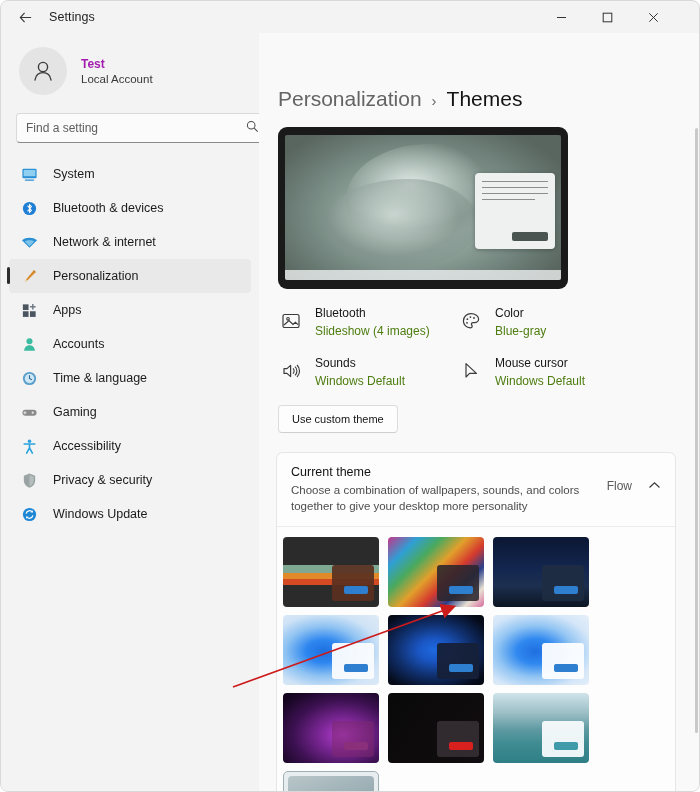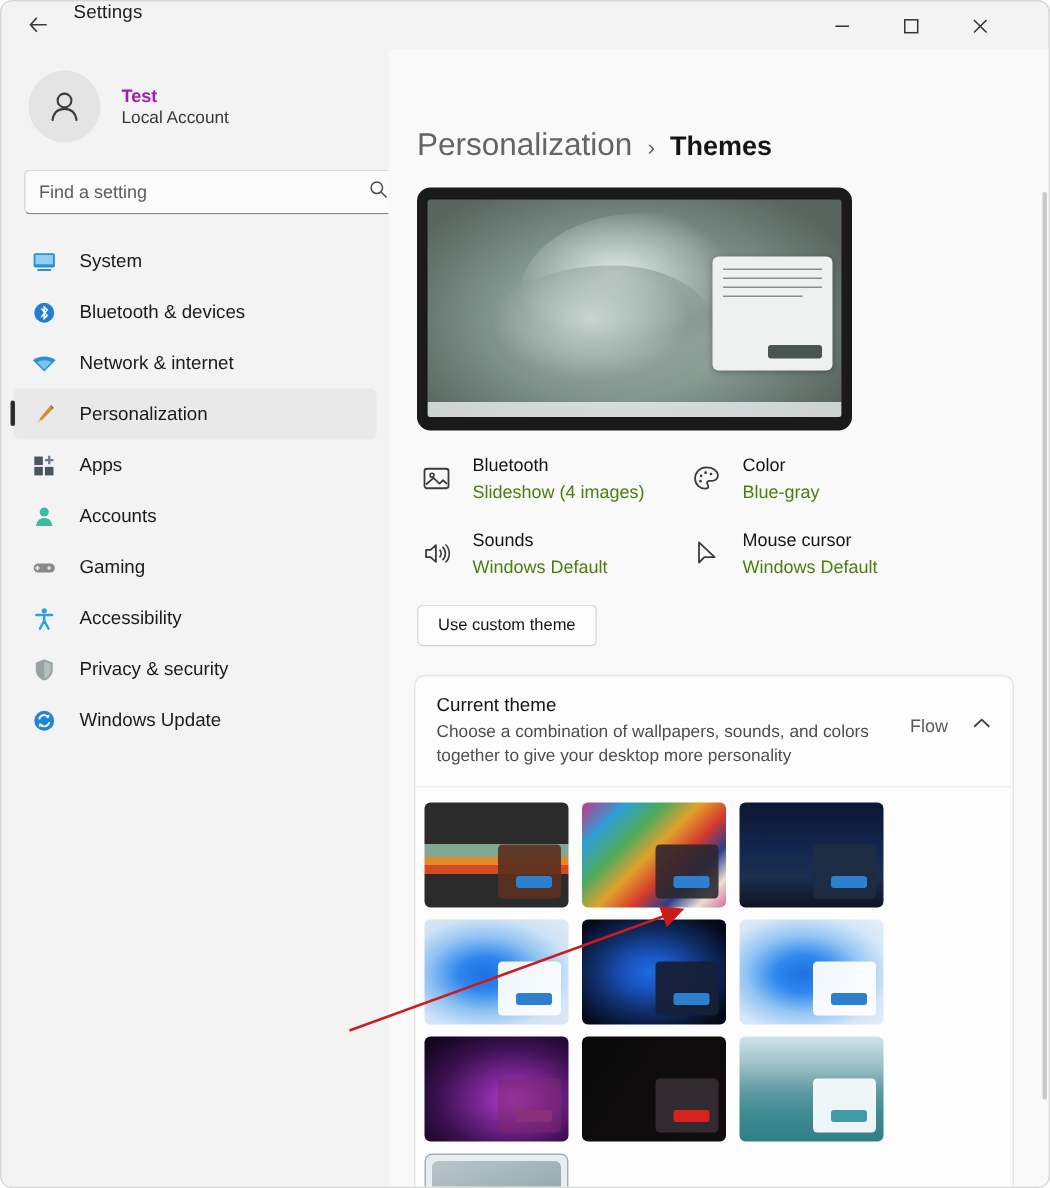--- a/index.html
+++ b/index.html
@@ -15,21 +15,21 @@
     background: #f3f3f3;
     border: 1px solid #d8d8d8;
     border-radius: 8px;
     overflow: hidden;
   }
 
   
   .titlebar {
     position: absolute; top: 0; left: 0;
     width: 676px; height: 32px;
-    display: flex; 
+    display: flex; align-items: center;
     background: #f3f3f3;
   }
   .back-btn {
     width: 32px; height: 30px; margin-left: 8px;
     display: flex; align-items: center; justify-content: center;
     border-radius: 4px; color: #3a3a3a; font-size: 15px;
   }
   .app-title {
     margin-left: 8px; font-size: 12.5px; color: #1f1f1f;
     letter-spacing: .1px;
@@ -104,21 +104,21 @@
     width: 442px; height: 760px;
     background: #f9f9f9;
     overflow: hidden;
   }
   .breadcrumb {
     display: flex; align-items: baseline;
     padding: 18px 0 0 19px;
   }
   .bc-parent { font-size: 21px; color: #646464; }
   .bc-sep { font-size: 15px; color: #646464; margin: 0 10px; }
-  .bc-current { font-size: 18px; font-weight: bold; color: #141414; margin-top: 36px; }
+  .bc-current { font-size: 21px; font-weight: normal; color: #141414; margin-top: 36px; }
 
   
   .preview-wrap { padding: 16px 0 0 19px; }
   .monitor {
     width: 290px; height: 162px;
     background: #1a1a1a;
     border-radius: 9px;
     padding: 8px 7px 9px 7px;
     position: relative;
   }
@@ -351,20 +351,30 @@
       <div class="navitem">
         <span class="nav-ic">
           <svg width="17" height="17" viewBox="0 0 18 18">
             <circle cx="9" cy="5.6" r="3.2" fill="#3bbba0"></circle>
             <path d="M3.2 15.5 C3.8 11.4 6.2 9.8 9 9.8 C11.8 9.8 14.2 11.4 14.8 15.5 Z" fill="#3bbba0"></path>
           </svg>
         </span>
         <span class="nav-lb">Accounts</span>
       </div>
 
+      <div class="navitem">
+        <span class="nav-ic">
+          <svg width="17" height="17" viewBox="0 0 18 18">
+            <circle cx="9" cy="9" r="7" fill="#3d8fc4" opacity="0.85"></circle>
+            <circle cx="9" cy="9" r="5" fill="#cfe6f4"></circle>
+            <path d="M9 5.6 L9 9 L11.4 10.4" stroke="#2b6a94" stroke-width="1.1" fill="none"></path>
+          </svg>
+        </span>
+        <span class="nav-lb">Time &amp; language</span>
+      </div>
 
       <div class="navitem">
         <span class="nav-ic">
           <svg width="17" height="17" viewBox="0 0 18 18">
             <rect x="1.5" y="6" width="15" height="6.4" rx="3.2" fill="#8a8a8a"></rect>
             <circle cx="12.4" cy="9.2" r="1.2" fill="#e6e6e6"></circle>
             <path d="M4.2 7.6 L4.2 10.8 M2.6 9.2 L5.8 9.2" stroke="#e6e6e6" stroke-width="1.1"></path>
           </svg>
         </span>
         <span class="nav-lb">Gaming</span>

